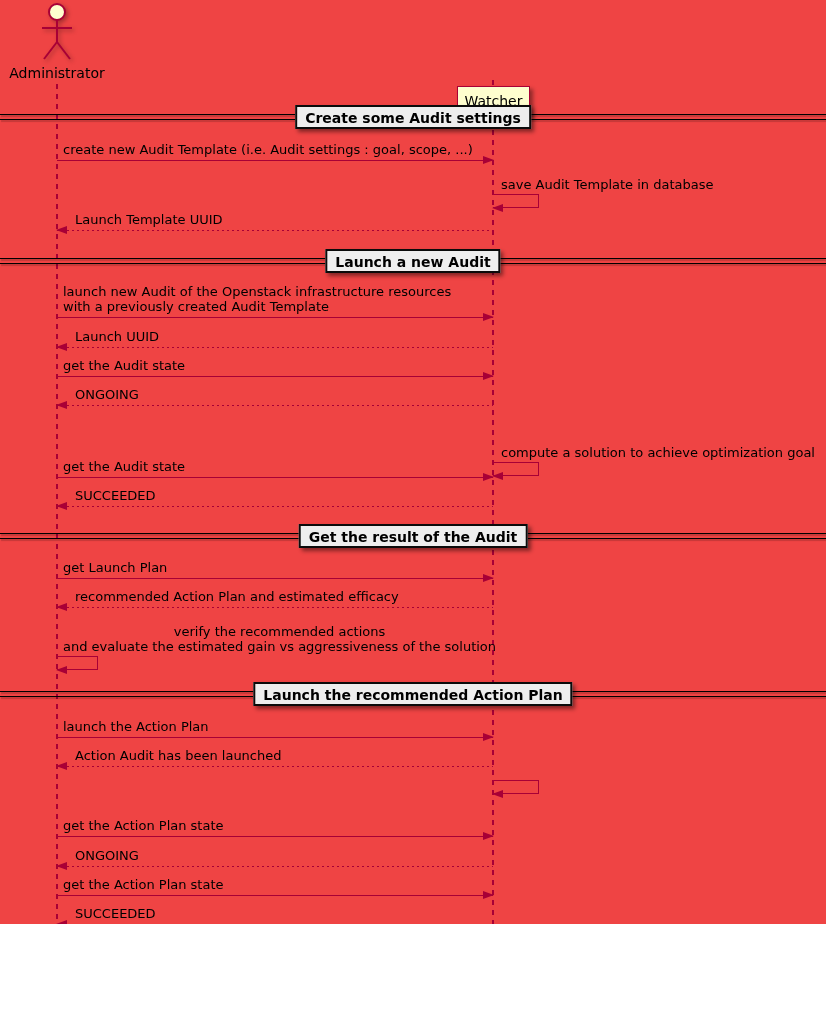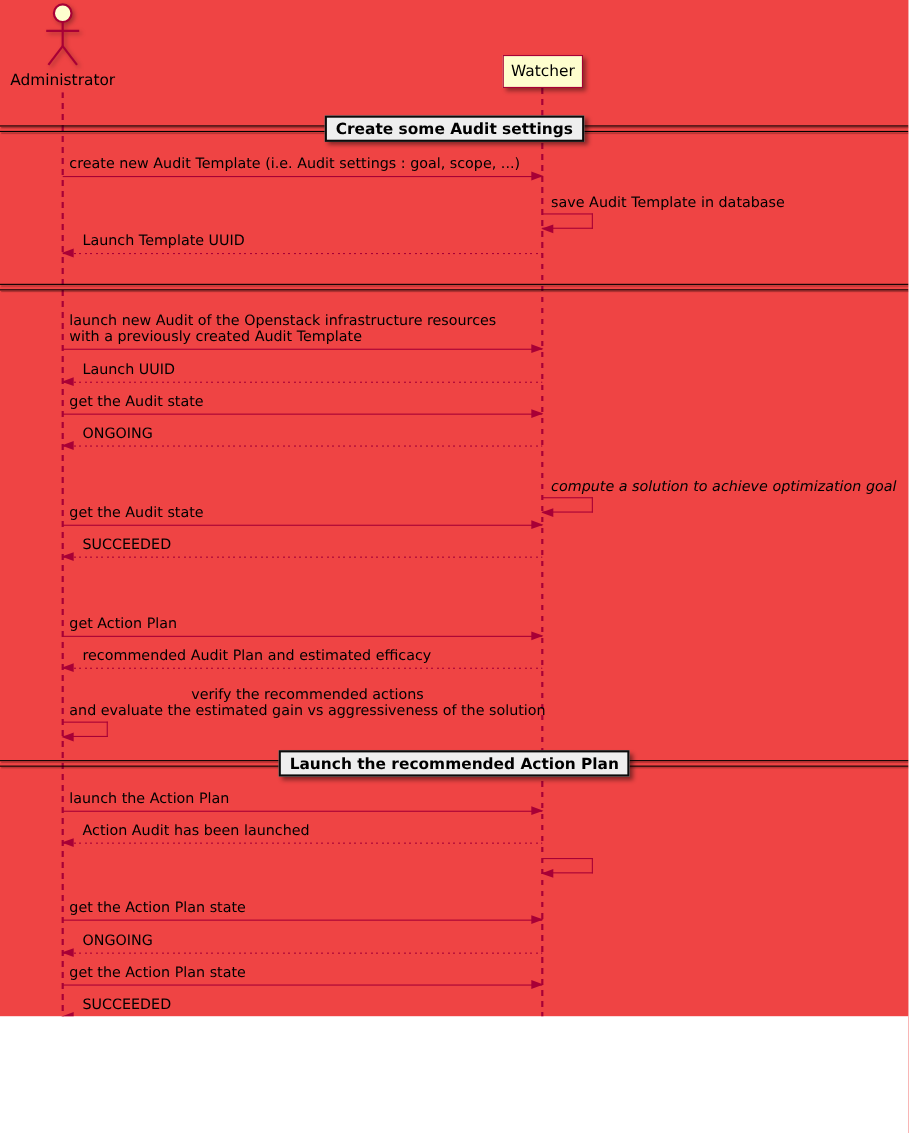--- a/index.html
+++ b/index.html
@@ -18,21 +18,21 @@
   .actor-fig{position:absolute;z-index:3;filter:drop-shadow(2.5px 2.5px 2px rgba(0,0,0,0.30));}
   .actor-label{
     position:absolute;transform:translateX(-50%);font-size:14px;line-height:16px;
     white-space:nowrap;z-index:3;color:#000;
   }
   
   .pbox{
     position:absolute;left:457px;width:73px;height:30px;box-sizing:border-box;
     background:#fefece;border:1.8px solid #a80036;
     display:flex;align-items:center;justify-content:center;
-    font-size:14px;z-index:3;box-shadow:3px 3px 4px rgba(0,0,0,0.40);
+    font-size:14px;z-index:3;box-shadow:3px 3px 4px rgba(0,0,0,0.40);margin-top:36px;
   }
   
   .divider{position:absolute;left:0;width:826px;height:24px;z-index:4;}
   .divider .dl{
     position:absolute;left:0;right:0;height:1.4px;background:#000;
     box-shadow:1px 1.5px 1px rgba(0,0,0,0.35);
   }
   .divider .dl.t{top:9px;}
   .divider .dl.b{top:14px;}
   .divider .dlabel{
@@ -108,20 +108,21 @@
 
   <div class="msg dotted" style="top:230px;">
     <div class="mtext">Launch Template UUID</div>
     <div class="mline"></div>
     <div class="ahead l"></div>
   </div>
 
   <div class="divider" style="top:249px;">
     <div class="dl t"></div>
     <div class="dl b"></div>
+    <div class="dlabel">Launch a new Audit</div>
   </div>
 
   <div class="msg solid" style="top:317px;">
     <div class="mtext">launch new Audit of the Openstack infrastructure resources
 with a previously created Audit Template</div>
     <div class="mline"></div>
     <div class="ahead r"></div>
   </div>
 
   <div class="msg dotted" style="top:347px;">
@@ -135,48 +136,53 @@
     <div class="mline"></div>
     <div class="ahead r"></div>
   </div>
 
   <div class="msg dotted" style="top:405px;">
     <div class="mtext">ONGOING</div>
     <div class="mline"></div>
     <div class="ahead l"></div>
   </div>
 
-  <div class="selfmsg" style="left:493px;top:430px;font-style:italic;">
+  <div class="selfmsg" style="left:493px;top:440px;">
     <div class="mtext">compute a solution to achieve optimization goal</div>
     <div class="loop">
       <div class="ahead"></div>
     </div>
   </div>
 
   <div class="msg solid" style="top:477px;">
     <div class="mtext">get the Audit state</div>
     <div class="mline"></div>
     <div class="ahead r"></div>
   </div>
 
   <div class="msg dotted" style="top:506px;">
     <div class="mtext">SUCCEEDED</div>
     <div class="mline"></div>
     <div class="ahead l"></div>
   </div>
 
+  <div class="divider" style="top:524px;">
+    <div class="dl t"></div>
+    <div class="dl b"></div>
+    <div class="dlabel">Get the result of the Audit</div>
+  </div>
 
   <div class="msg solid" style="top:578px;">
-    <div class="mtext">get Action Plan</div>
+    <div class="mtext">get Launch Plan</div>
     <div class="mline"></div>
     <div class="ahead r"></div>
   </div>
 
   <div class="msg dotted" style="top:607px;">
-    <div class="mtext">recommended Audit Plan and estimated efficacy</div>
+    <div class="mtext">recommended Action Plan and estimated efficacy</div>
     <div class="mline"></div>
     <div class="ahead l"></div>
   </div>
 
   <div class="selfmsg admin" style="left:57px;top:619px;text-align:center;">
     <div class="mtext" style="margin-left:6px;">verify the recommended actions
 and evaluate the estimated gain vs aggressiveness of the solution</div>
     <div class="loop">
       <div class="ahead"></div>
     </div>

